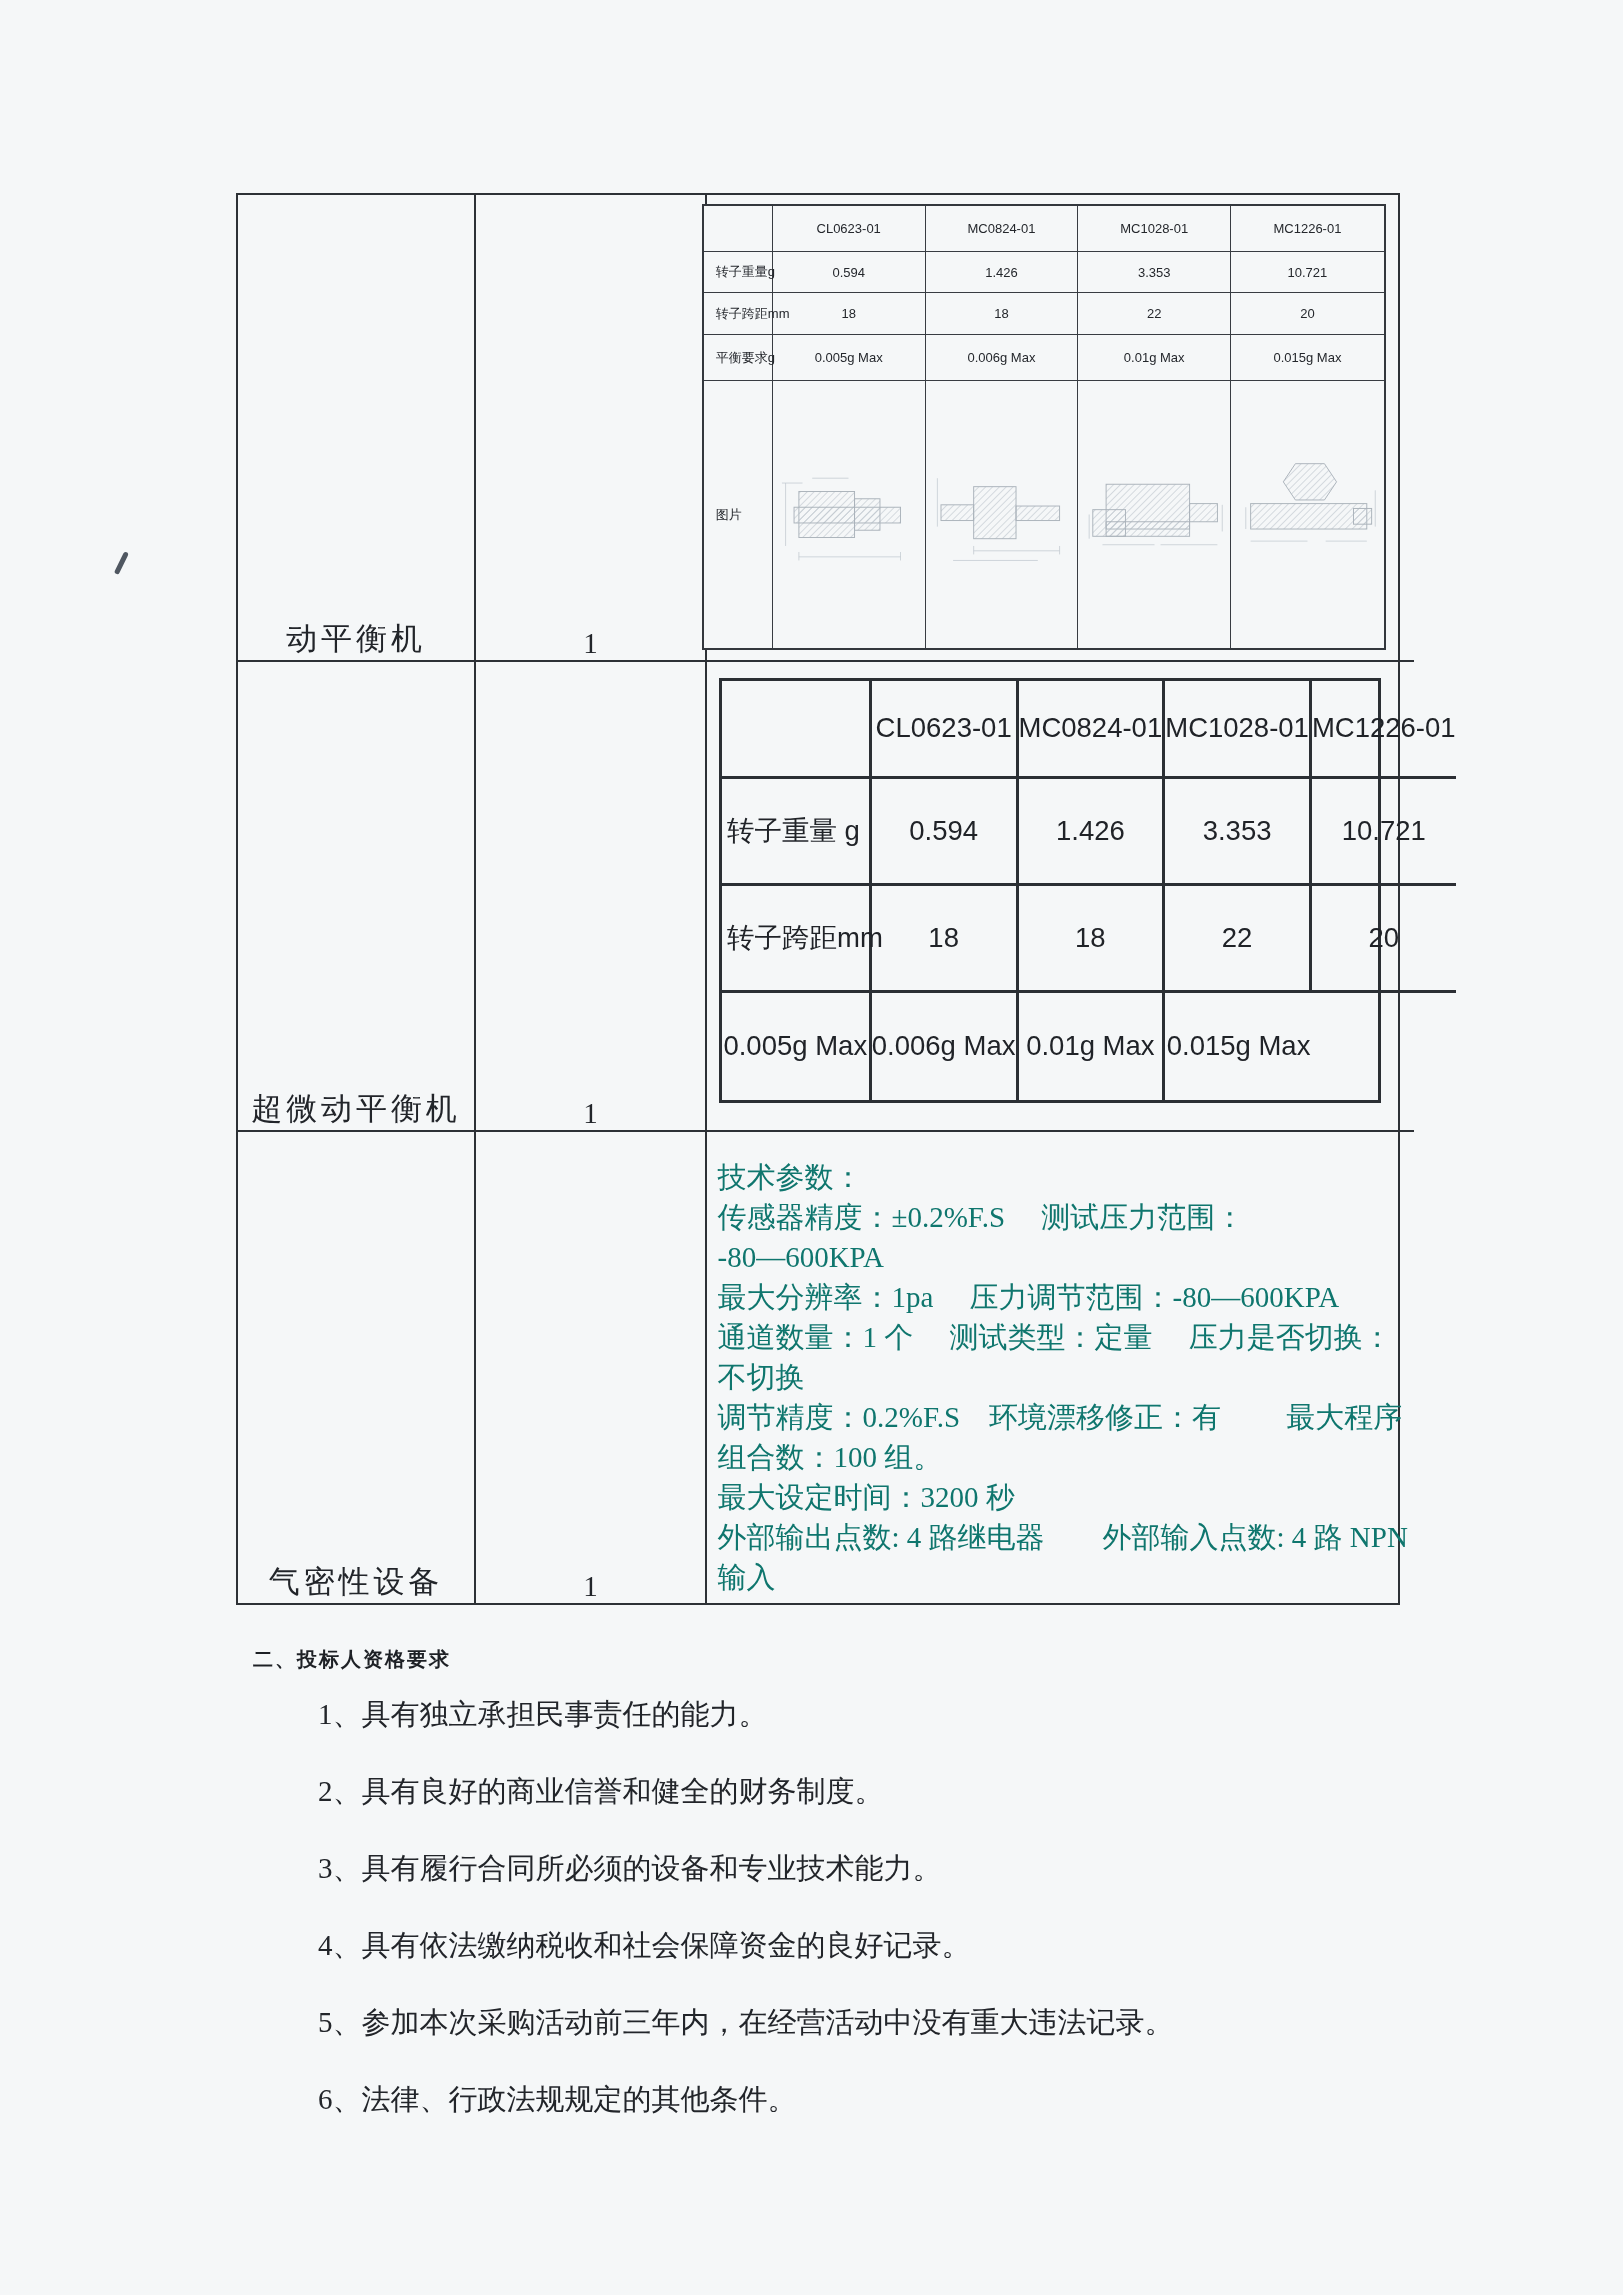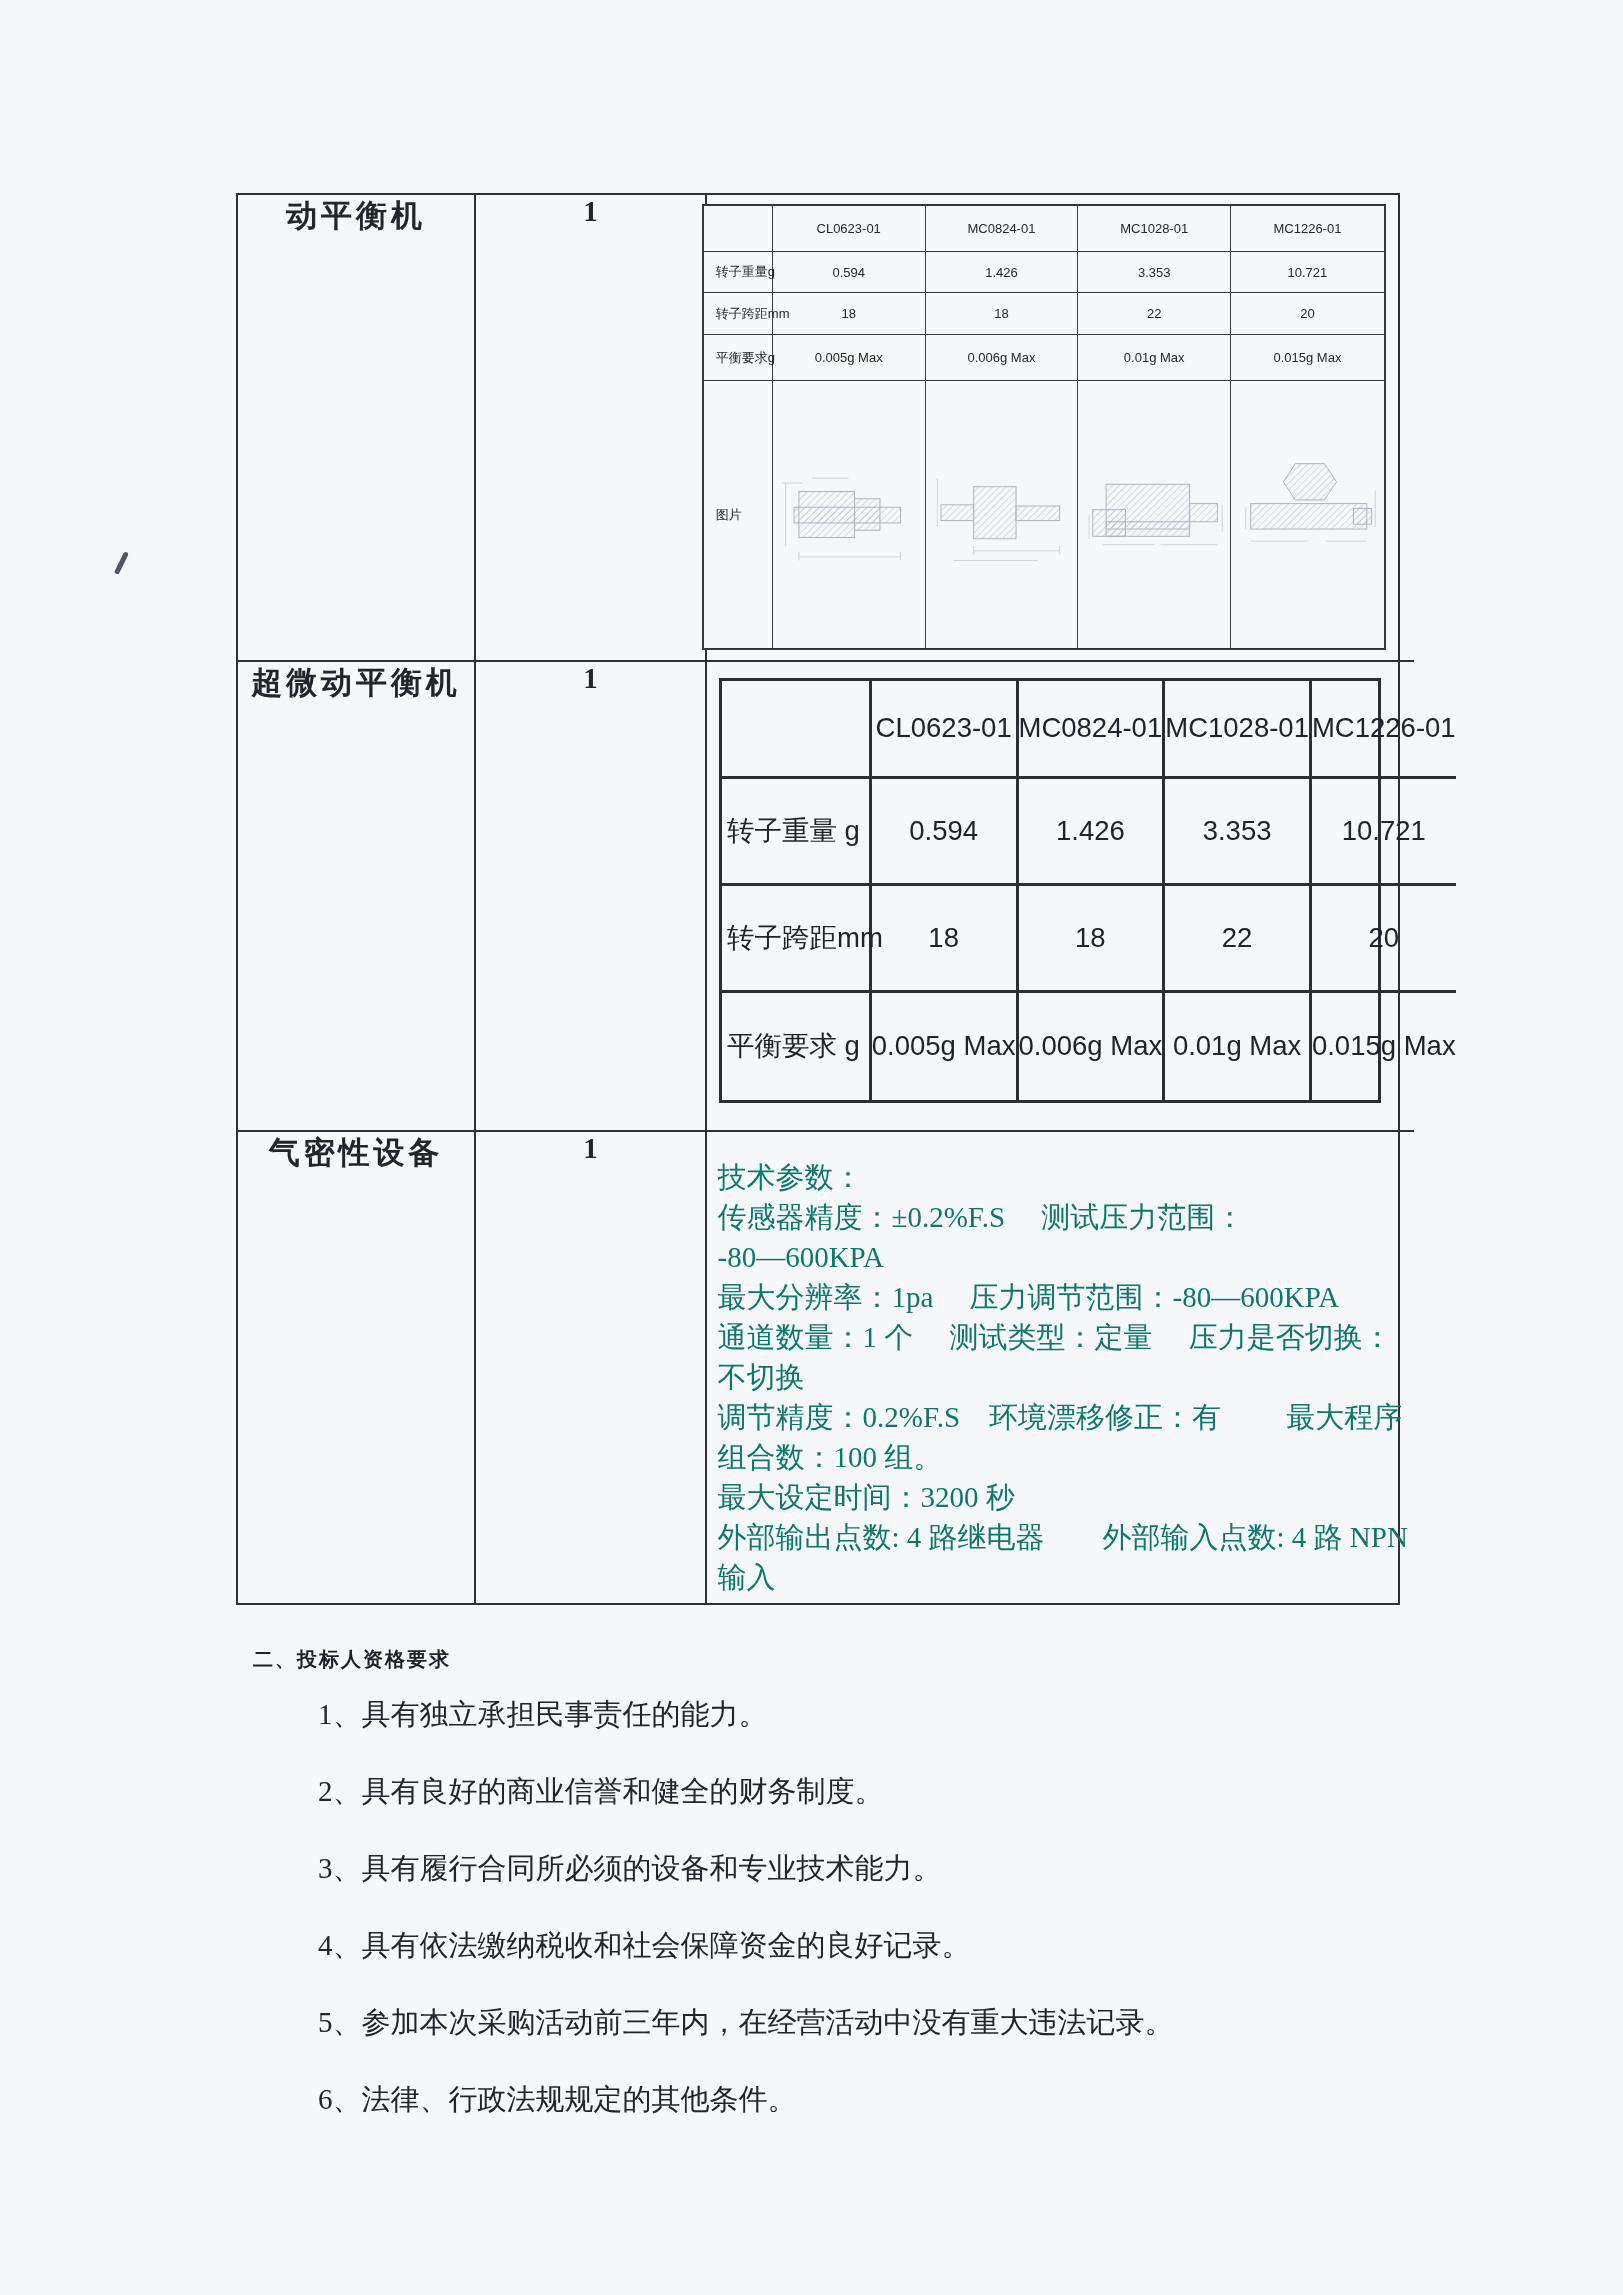--- a/index.html
+++ b/index.html
@@ -24,21 +24,21 @@
     position:absolute;left:236px;top:193px;width:1164px;height:1412px;
     box-sizing:border-box;border:2.6px solid #2d3136;
     display:grid;
     grid-template-columns:238px 231px auto;
     grid-template-rows:467px 470px auto;
     background:#f5f7f8;
   }
   .o-cell{box-sizing:border-box;border-right:2.6px solid #2d3136;border-bottom:2.6px solid #2d3136;position:relative;}
   .o-cell.last-col{border-right:none;}
   .o-cell.last-row{border-bottom:none;}
-  .name-cell,.qty-cell{display:flex;align-items:flex-start;justify-content:center;font-weight:bold;}
+  .name-cell,.qty-cell{display:flex;align-items:flex-end;justify-content:center;}
   .equip-name{font-size:31px;letter-spacing:3.9px;white-space:nowrap;}
   .equip-qty{font-size:29px;}
   
   .spec1{
     position:absolute;left:-5.2px;top:9.2px;width:684px;height:446px;
     box-sizing:border-box;border:2px solid #33373d;
     display:grid;
     grid-template-columns:69px repeat(4,1fr);
     grid-template-rows:46px 41px 42px 46px auto;
     font-family:"Liberation Sans","DejaVu Sans",sans-serif;
@@ -238,21 +238,20 @@
         <div class="c">1.426</div>
         <div class="c">3.353</div>
         <div class="c last-col">10.721</div>
 
         <div class="c lab">转子跨距mm</div>
         <div class="c">18</div>
         <div class="c">18</div>
         <div class="c">22</div>
         <div class="c last-col">20</div>
 
-        <div class="c lab last-row">平衡要求 g</div>
         <div class="c last-row">0.005g Max</div>
         <div class="c last-row">0.006g Max</div>
         <div class="c last-row">0.01g Max</div>
         <div class="c last-row last-col">0.015g Max</div>
       </div>
     </div>
 
     <div class="o-cell name-cell last-row">
       <span class="equip-name">气密性设备</span>
     </div>

